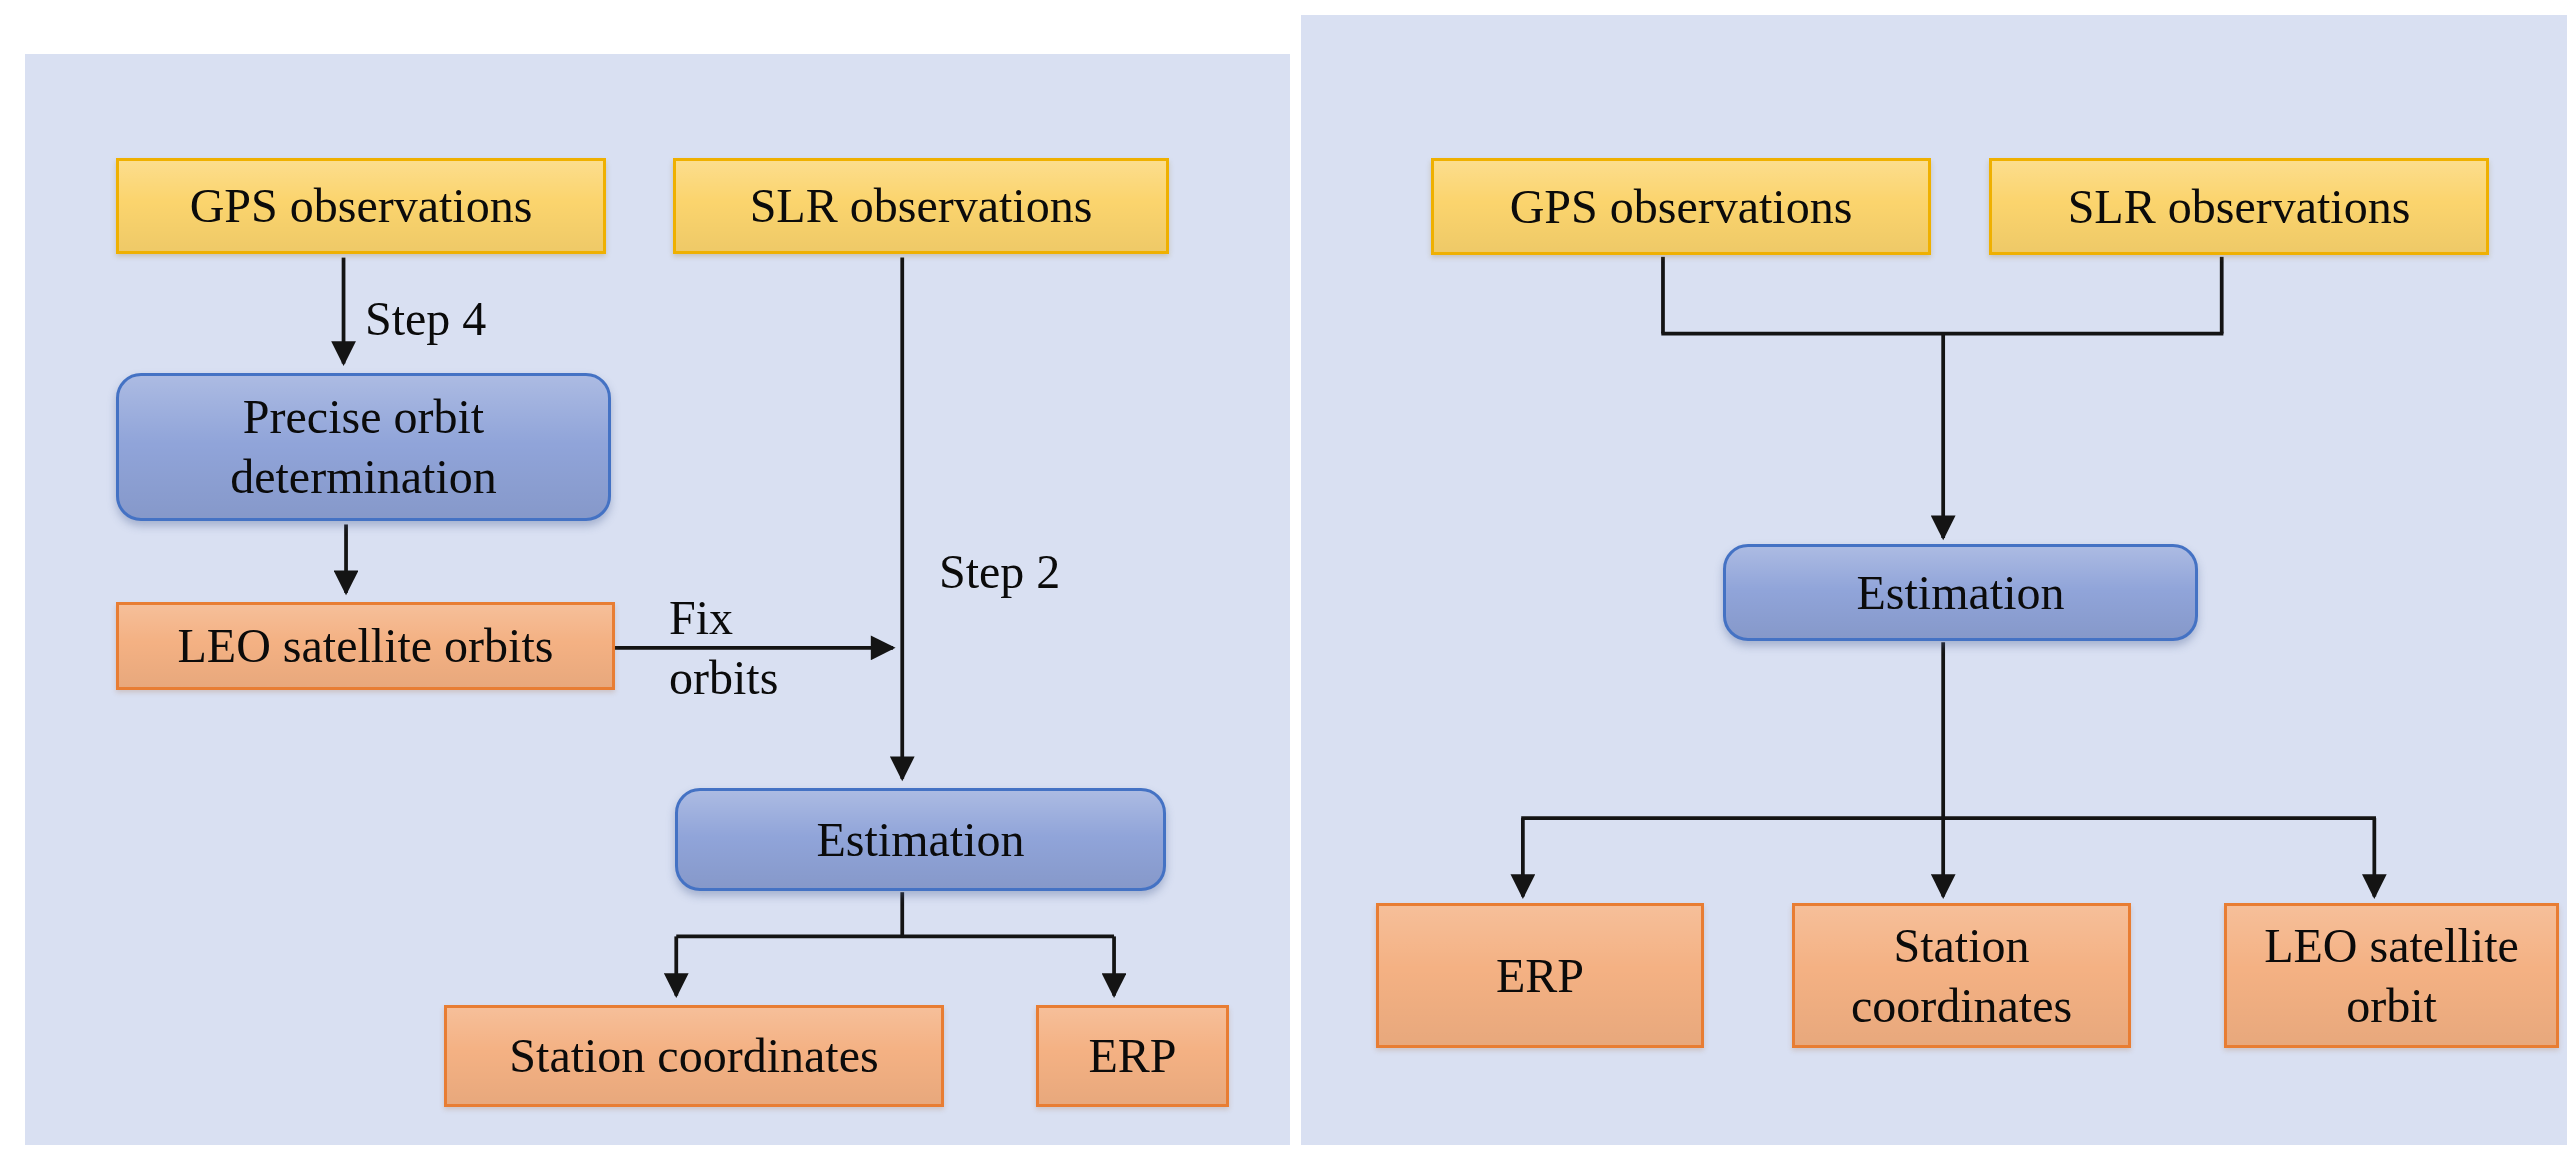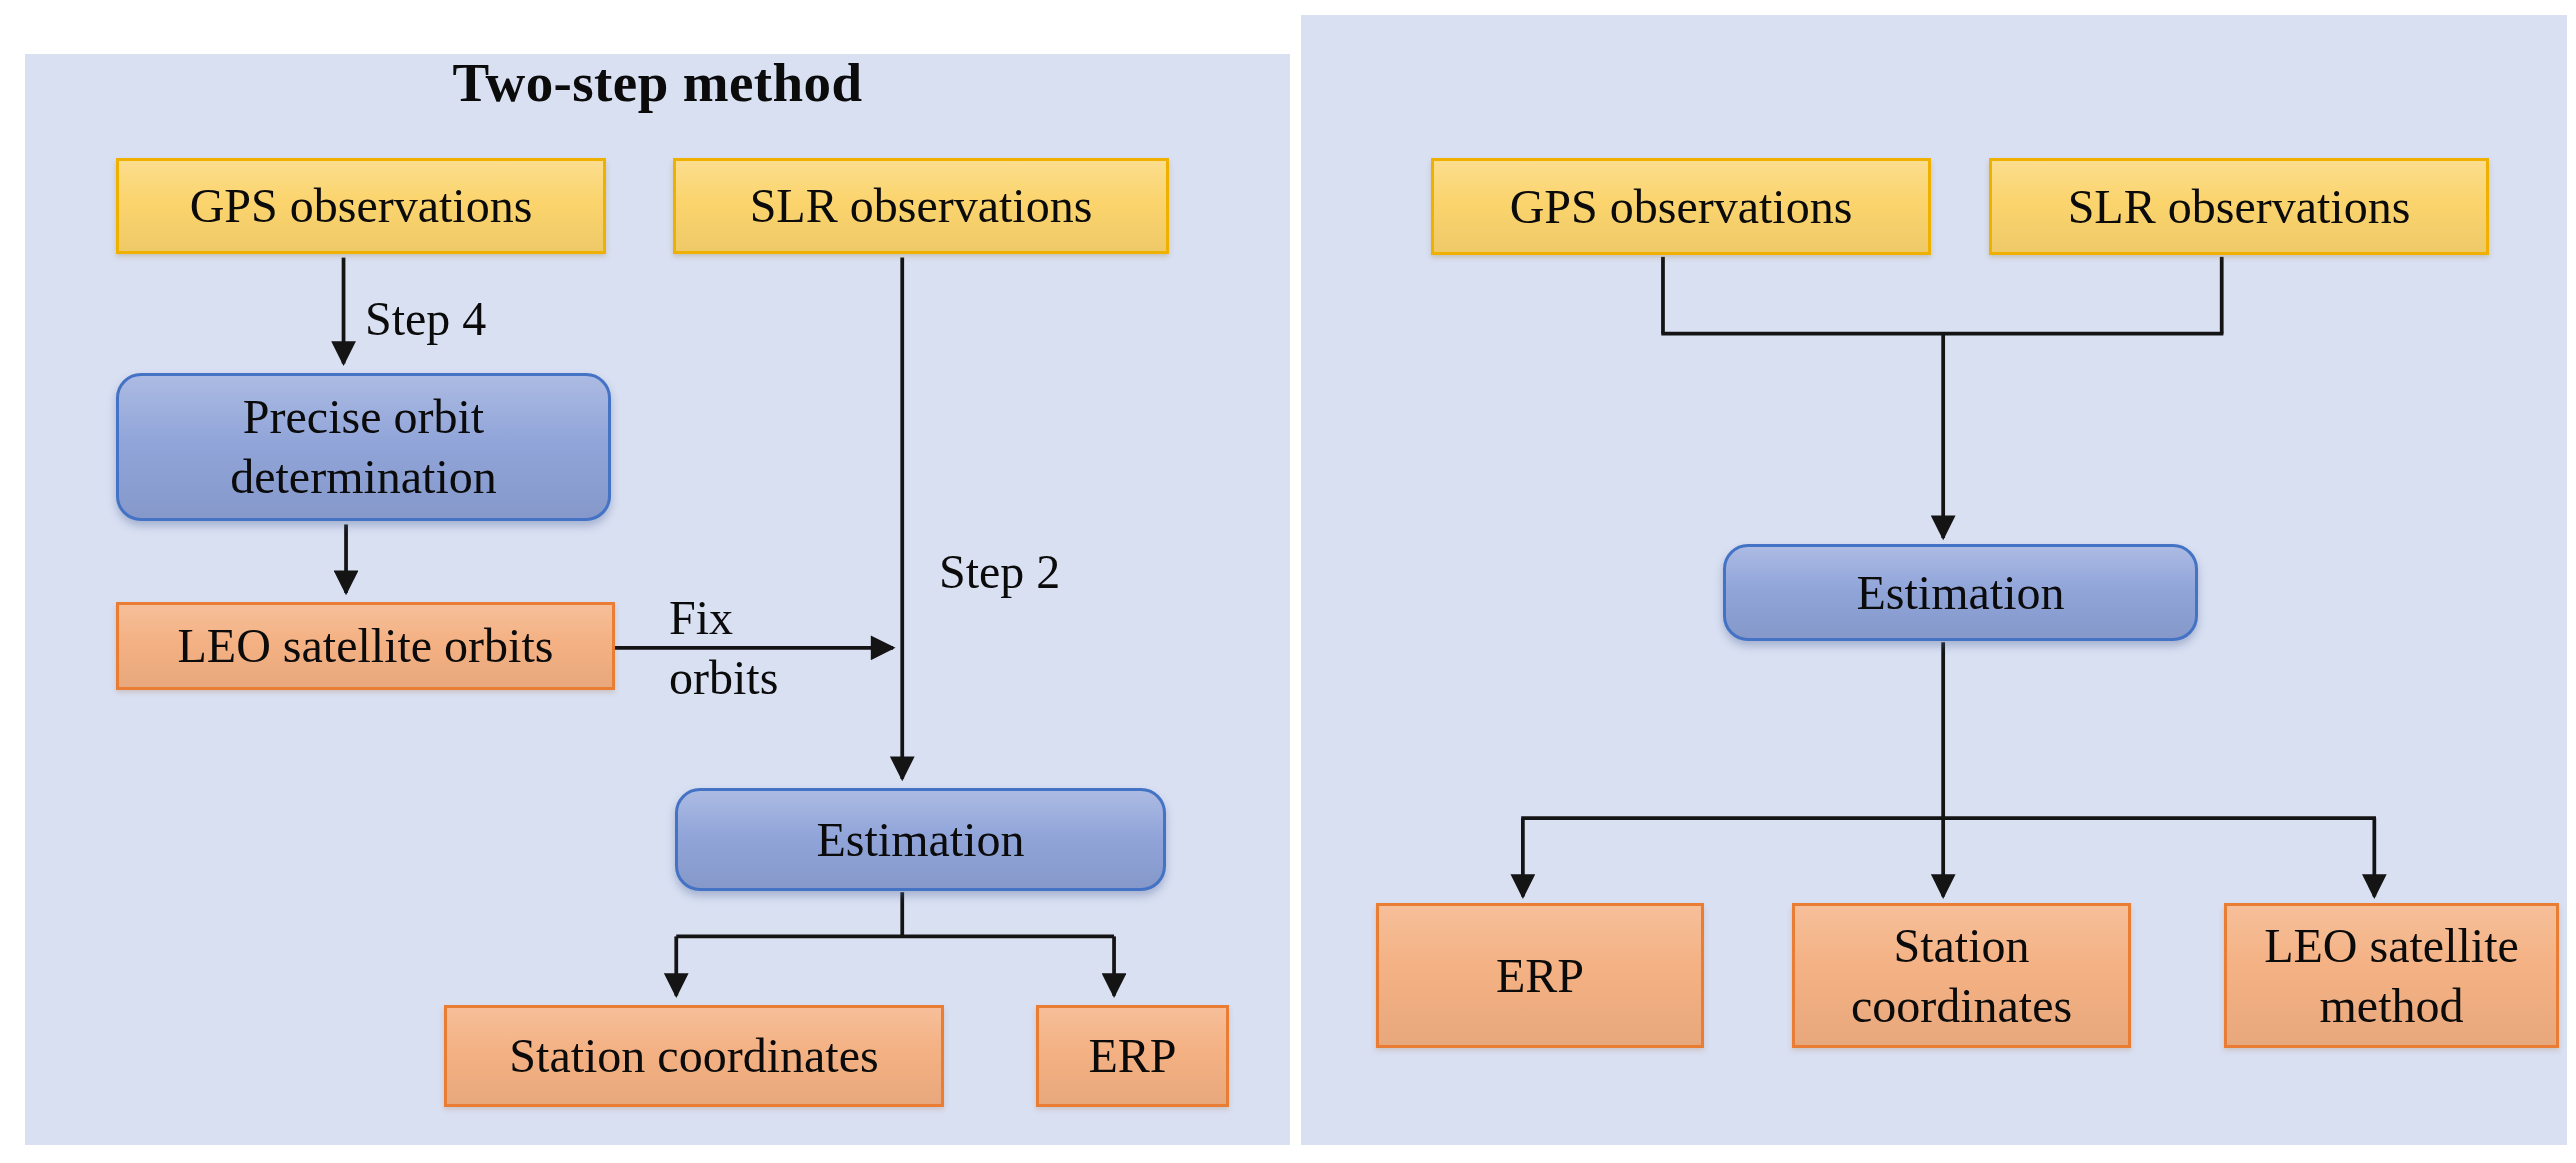--- a/index.html
+++ b/index.html
@@ -50,21 +50,20 @@
   .R-erp{left:57px;top:888px;width:328px;height:145px;}
   .R-sta{left:473px;top:888px;width:339px;height:145px;}
   .R-leo{left:905px;top:888px;width:335px;height:145px;}
 </style>
 </head>
 <body>
 
 <div class="stage">
 
   <section class="panel panel-left">
-    <div class="panel-title">Two-step method</div>
 
     <svg class="wires" viewBox="0 0 1517 1308" xmlns="http://www.w3.org/2000/svg">
       <defs>
         <marker id="ah-left" viewBox="0 0 10 10" refX="9" refY="5" markerWidth="7.6" markerHeight="6.6" orient="auto">
           <path class="arrowhead" d="M0,0 L10,5 L0,10 z"></path>
         </marker>
       </defs>
 
       <path class="wire" d="M382,244 V371" marker-end="url(#ah-left)"></path>
 
@@ -116,17 +115,17 @@
       <path class="wire" d="M1287,963 V1057" marker-end="url(#ah-right)"></path>
     </svg>
 
     <div class="node n-input R-gps">GPS observations</div>
     <div class="node n-input R-slr">SLR observations</div>
     <div class="node n-process R-est">Estimation</div>
     <div class="node n-output R-erp">ERP</div>
     <div class="node n-output pad R-sta" style="white-space:pre-line;">Station
 coordinates</div>
     <div class="node n-output pad R-leo" style="white-space:pre-line;">LEO satellite
-method</div>
+orbit</div>
   </section>
 
 </div>
 
 
 </body></html>

